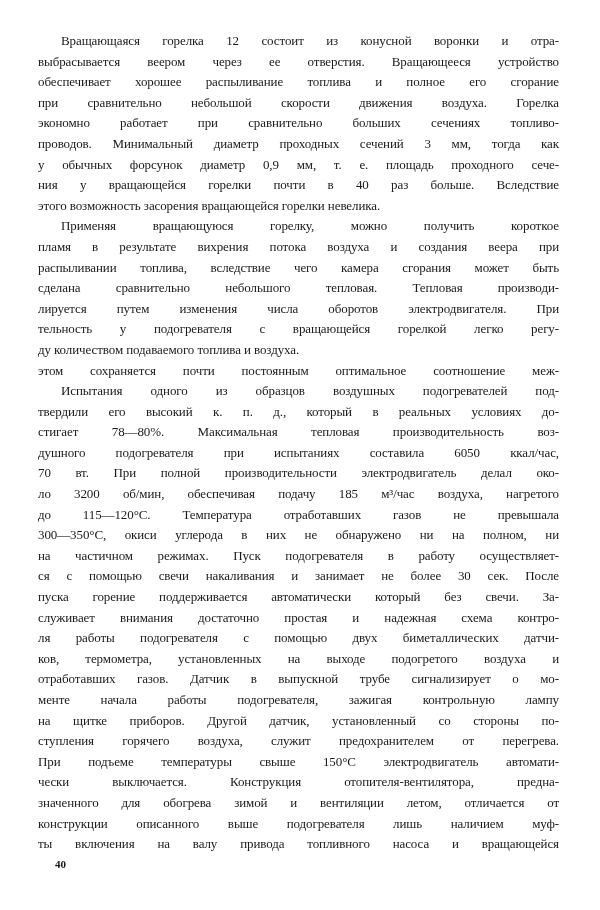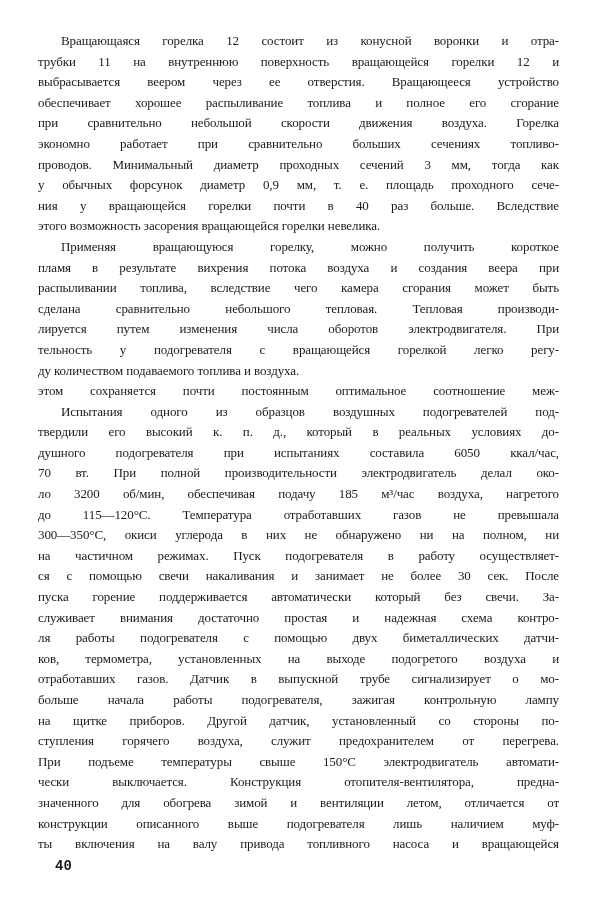--- a/index.html
+++ b/index.html
@@ -34,33 +34,32 @@
     .line.last {
       text-align-last: left;
     }
     .line.indent {
       padding-left: 23px;
     }
     .page-number {
       position: absolute;
       left: 55px;
       top: 858px;
-      font-size: 14px;
+      font-size: 11px;
       font-weight: bold;
-      font-family: Liberation Mono, monospace;
+      font-family: Liberation Serif, serif;
       color: #1a1a1a;
     }
   </style>
 </head>
 <body>
 
 <div class="page">
   <div>
     <span class="line indent">Вращающаяся горелка 12 состоит из конусной воронки и отра-</span>
-    <span class="line">трубки 11 на внутреннюю поверхность вращающейся горелки 12 и</span>
     <span class="line">выбрасывается веером через ее отверстия. Вращающееся устройство</span>
     <span class="line">обеспечивает хорошее распыливание топлива и полное его сгорание</span>
     <span class="line">при сравнительно небольшой скорости движения воздуха. Горелка</span>
     <span class="line">экономно работает при сравнительно больших сечениях топливо-</span>
     <span class="line">проводов. Минимальный диаметр проходных сечений 3 мм, тогда как</span>
     <span class="line">у обычных форсунок диаметр 0,9 мм, т. е. площадь проходного сече-</span>
     <span class="line">ния у вращающейся горелки почти в 40 раз больше. Вследствие</span>
     <span class="line last">этого возможность засорения вращающейся горелки невелика.</span>
   </div>
   <div>
@@ -69,33 +68,34 @@
     <span class="line">распыливании топлива, вследствие чего камера сгорания может быть</span>
     <span class="line">сделана сравнительно небольшого тепловая. Тепловая производи-</span>
     <span class="line">лируется путем изменения числа оборотов электродвигателя. При</span>
     <span class="line">тельность у подогревателя с вращающейся горелкой легко регу-</span>
     <span class="line last">ду количеством подаваемого топлива и воздуха.</span>
     <span class="line">этом сохраняется почти постоянным оптимальное соотношение меж-</span>
   </div>
   <div>
     <span class="line indent">Испытания одного из образцов воздушных подогревателей под-</span>
     <span class="line">твердили его высокий к. п. д., который в реальных условиях до-</span>
+    <span class="line">стигает 78—80%. Максимальная тепловая производительность воз-</span>
     <span class="line">душного подогревателя при испытаниях составила 6050 ккал/час,</span>
     <span class="line">70 вт. При полной производительности электродвигатель делал око-</span>
     <span class="line">ло 3200 об/мин, обеспечивая подачу 185 м³/час воздуха, нагретого</span>
     <span class="line">до 115—120°С. Температура отработавших газов не превышала</span>
     <span class="line">300—350°С, окиси углерода в них не обнаружено ни на полном, ни</span>
     <span class="line">на частичном режимах. Пуск подогревателя в работу осуществляет-</span>
     <span class="line">ся с помощью свечи накаливания и занимает не более 30 сек. После</span>
     <span class="line">пуска горение поддерживается автоматически который без свечи. За-</span>
     <span class="line">служивает внимания достаточно простая и надежная схема контро-</span>
     <span class="line">ля работы подогревателя с помощью двух биметаллических датчи-</span>
     <span class="line">ков, термометра, установленных на выходе подогретого воздуха и</span>
     <span class="line">отработавших газов. Датчик в выпускной трубе сигнализирует о мо-</span>
-    <span class="line">больше начала работы подогревателя, зажигая контрольную лампу</span>
+    <span class="line">менте начала работы подогревателя, зажигая контрольную лампу</span>
     <span class="line">на щитке приборов. Другой датчик, установленный со стороны по-</span>
     <span class="line">ступления горячего воздуха, служит предохранителем от перегрева.</span>
     <span class="line">При подъеме температуры свыше 150°С электродвигатель автомати-</span>
     <span class="line">чески выключается. Конструкция отопителя-вентилятора, предна-</span>
     <span class="line">значенного для обогрева зимой и вентиляции летом, отличается от</span>
     <span class="line">конструкции описанного выше подогревателя лишь наличием муф-</span>
     <span class="line">ты включения на валу привода топливного насоса и вращающейся</span>
 
   </div>
 

